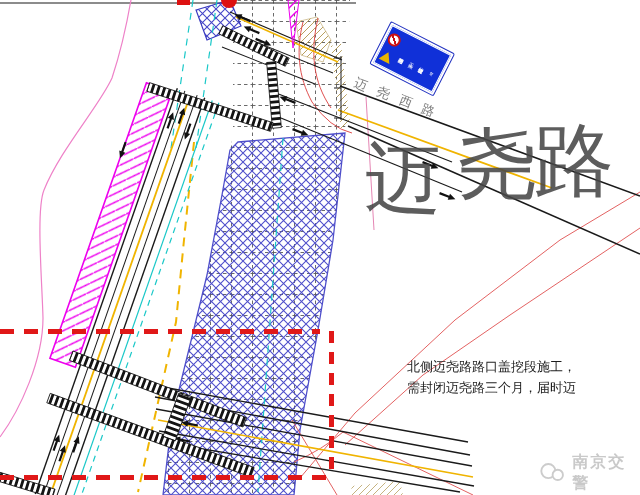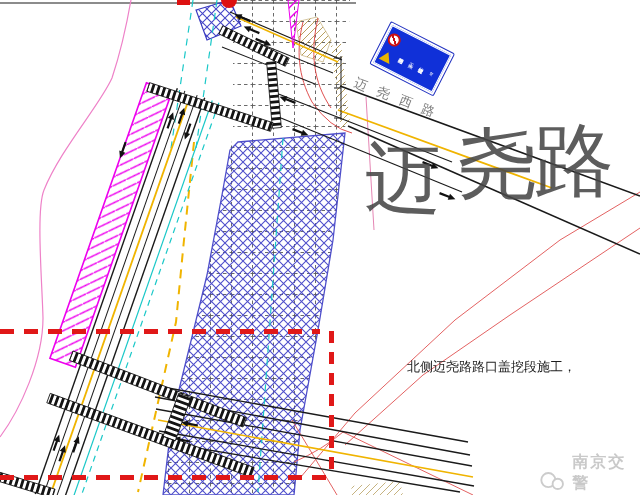--- a/index.html
+++ b/index.html
@@ -26,21 +26,21 @@
         box-sizing:border-box;align-items:stretch;}
   #signIcons{width:15px;display:flex;flex-direction:column;align-items:center;justify-content:space-around;padding:2px 0;}
   .noEntry{width:9px;height:9px;border-radius:50%;border:2px solid #cc1111;background:
         linear-gradient(45deg,transparent 42%,#cc1111 42% 58%,transparent 58%),#fff;}
   .warnTri{width:0;height:0;border-left:6px solid transparent;border-right:6px solid transparent;
         border-bottom:10px solid #e8b400;}
   #signText{flex:1;display:flex;justify-content:space-evenly;align-items:center;padding:1px 0;}
   #signText span{writing-mode:vertical-rl;color:#fff;font-size:5px;line-height:6px;letter-spacing:0;}
   #signText .micro{font-size:3.5px;opacity:.9;}
   
-  #footer{position:absolute;left:538px;top:452px;display:flex;align-items:flex-end;gap:6px;}
+  #footer{position:absolute;left:538px;top:452px;display:flex;align-items:center;gap:6px;}
   #footer .brand{color:#c9c9c9;font-size:16px;letter-spacing:2px;font-weight:bold;}
 </style>
 </head>
 <body>
 
 <div id="canvas">
 
   <svg id="linework" width="640" height="495" viewBox="0 0 640 495">
     <defs>
       <pattern id="pgrid" width="21" height="21" patternUnits="userSpaceOnUse">
@@ -201,20 +201,21 @@
         <span>迈尧路封闭</span>
         <span>施工</span>
         <span>请绕道行驶</span>
         <span class="micro">宁交</span>
       </div>
     </div>
   </div>
 
   <div id="note">
     <div>北侧迈尧路路口盖挖段施工，</div>
+    <div>需封闭迈尧路三个月，届时迈</div>
   </div>
 
   <div id="footer">
     <svg width="30" height="24" viewBox="0 0 30 24">
       <circle cx="11" cy="10" r="7.5" fill="none" stroke="#cccccc" stroke-width="2"></circle>
       <circle cx="21" cy="14" r="5.5" fill="#ffffff" stroke="#cccccc" stroke-width="2"></circle>
     </svg>
     <span class="brand">南京交警</span>
   </div>
 

